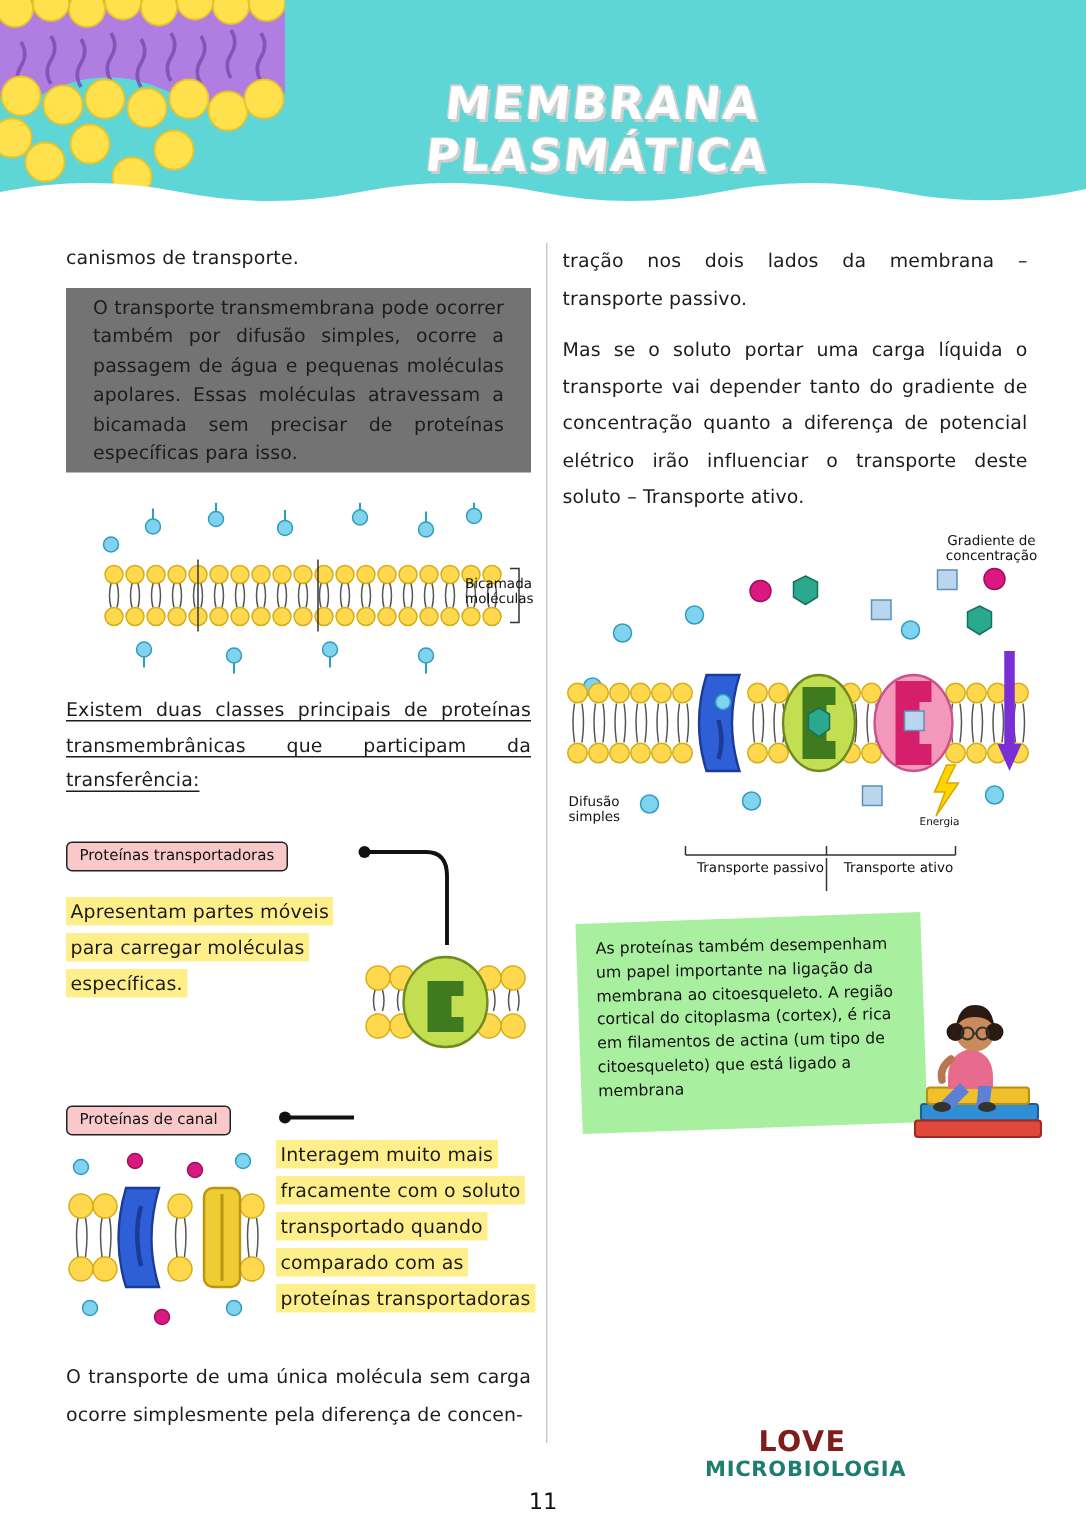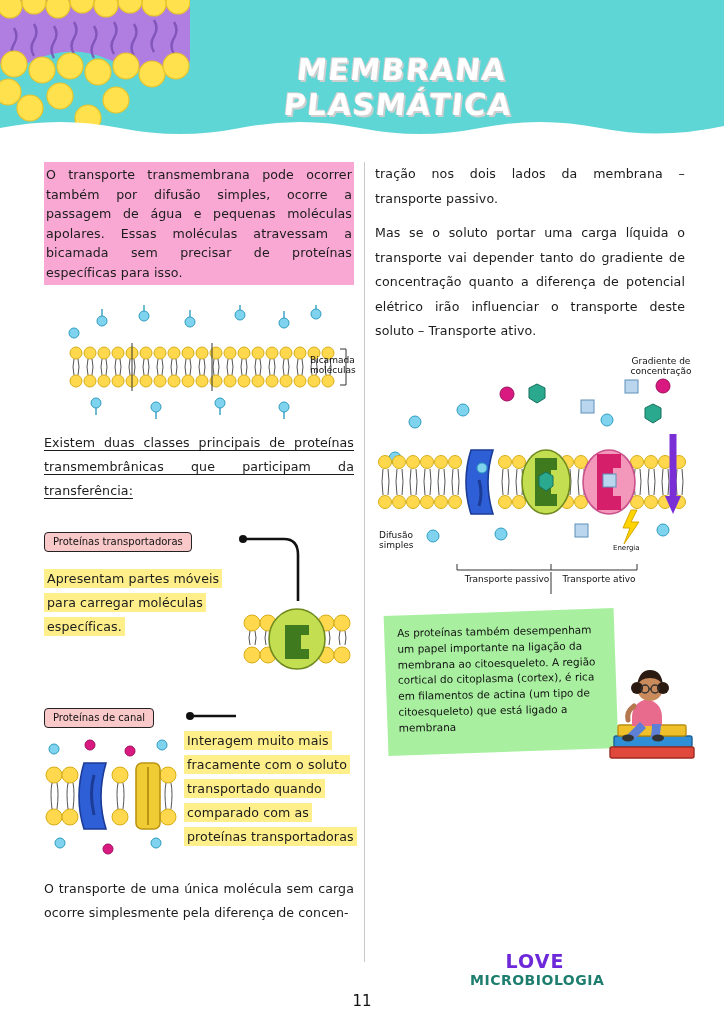--- a/index.html
+++ b/index.html
@@ -61,22 +61,22 @@
   .hand {
     font-family: "DejaVu Sans", sans-serif;
     font-size: 12.6px;
     line-height: 1.55;
     color: #1c1c1c;
     letter-spacing: .1px;
   }
   .hand.justify { text-align: justify; }
 
   .hl-cyan {
-    background: #f9a8d4;
-    padding: 3px 2px;
+    background: #737373;
+    padding: 3px 18px;
     display: block;
   }
   .underline-txt { text-decoration: underline; text-underline-offset: 3px; }
 
   .tag {
     display: inline-block;
     background: #f9c9c9;
     border: 1.4px solid #222;
     border-radius: 4px;
     padding: 3px 8px 4px 8px;
@@ -125,21 +125,21 @@
     position: absolute;
     left: 470px;
     bottom: 36px;
     width: 130px;
     text-align: center;
   }
   .brand-love {
     font-family: "DejaVu Sans", sans-serif;
     font-size: 19px;
     font-weight: bold;
-    color: #6d28d9;
+    color: #7f1d1d;
     letter-spacing: 1px;
   }
   .brand-sub {
     font-family: "DejaVu Sans", sans-serif;
     font-size: 14px;
     font-weight: bold;
     color: #1d7d6e;
     letter-spacing: .5px;
   }
 
@@ -207,20 +207,21 @@
     <path d="M0,26 L0,12 Q60,0 120,12 Q180,24 240,12 Q300,0 360,12 Q420,24 480,12 Q540,0 600,12 Q660,24 724,10 L724,26 Z" fill="#ffffff"></path>
   </svg>
 </div>
 
 <div class="page">
 
   <div class="divider"></div>
 
   <div class="col-left">
 
+    <div class="hand" style="margin-bottom:10px;">canismos de transporte.</div>
 
     <div class="hand justify hl-cyan">O transporte transmembrana pode ocorrer também por difusão simples, ocorre a passagem de água e pequenas moléculas apolares. Essas moléculas atravessam a bicamada sem precisar de proteínas específicas para isso.</div>
 
     <div class="fig" style="margin-top:20px; height:118px;">
       <svg viewBox="0 0 310 118" width="310" height="118">
 
         <g>
           <circle cx="58" cy="16" r="5" fill="#7fd3ef" stroke="#2f9dbf" stroke-width="1"></circle>
             <line x1="58" y1="11" x2="58" y2="4" stroke="#2f9dbf" stroke-width="1.4"></line>
           <circle cx="100" cy="11" r="5" fill="#7fd3ef" stroke="#2f9dbf" stroke-width="1"></circle>

